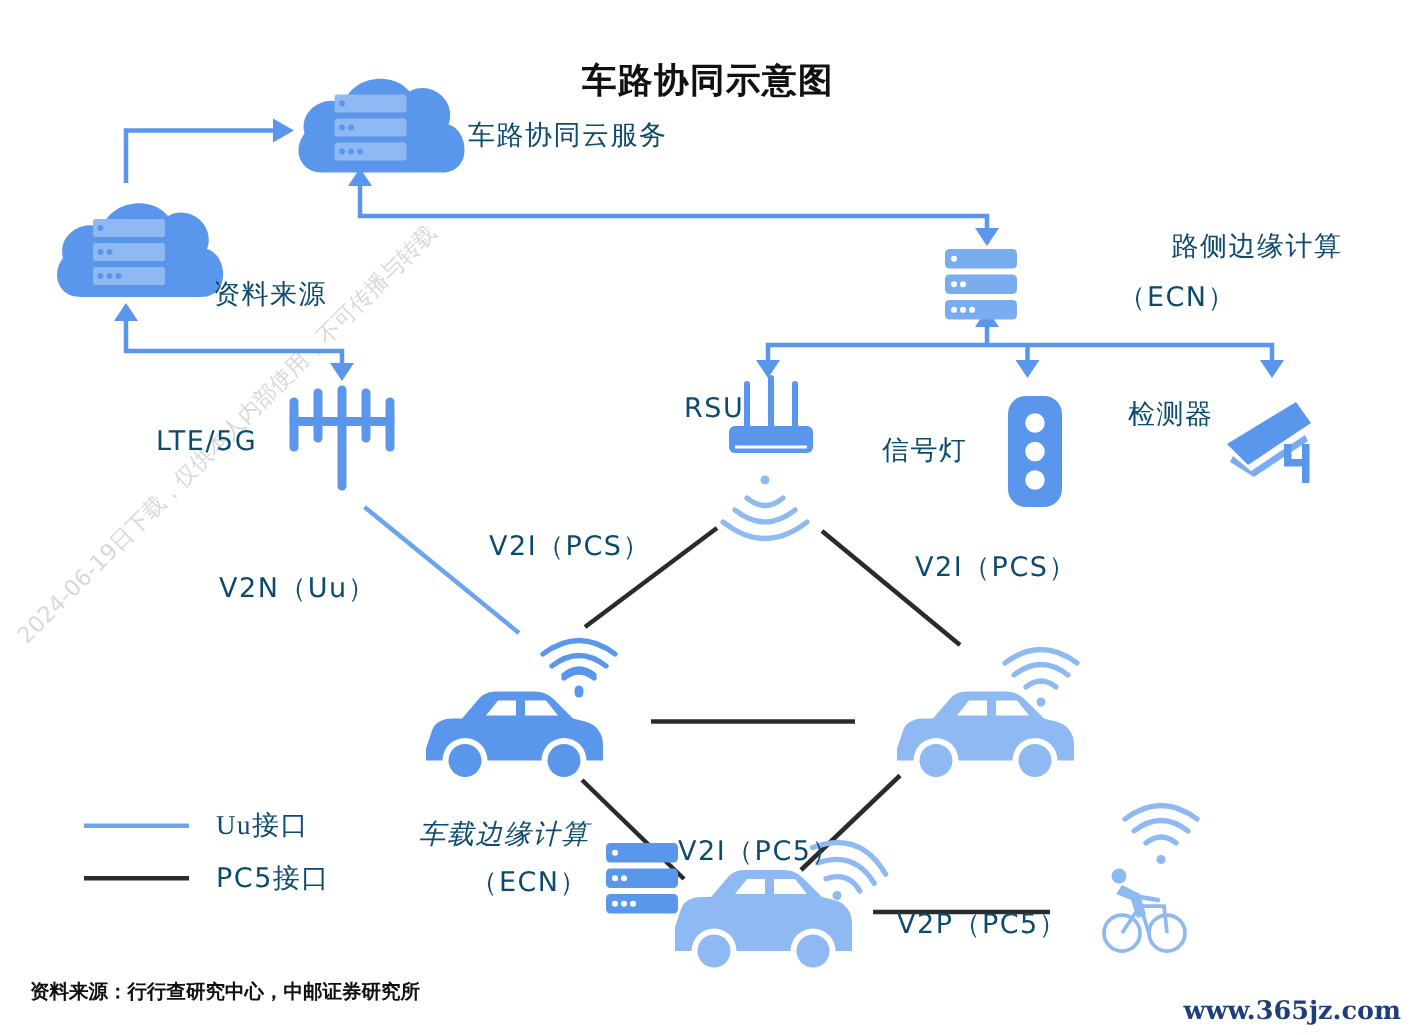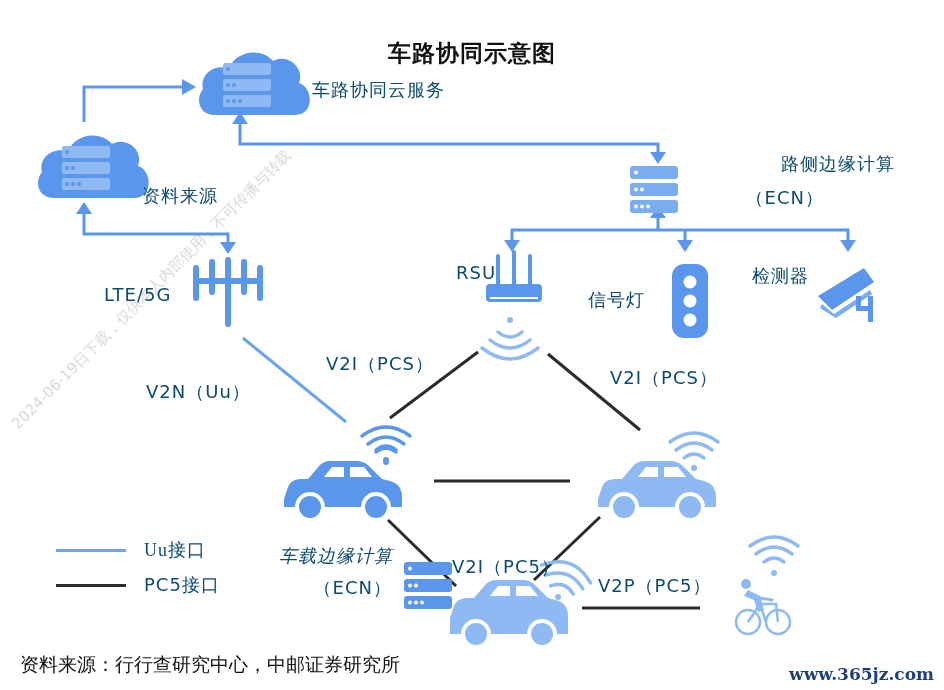--- a/index.html
+++ b/index.html
@@ -2,21 +2,21 @@
 <html><head>
   <meta charset="utf-8">
   <style>
     html, body { margin: 0; padding: 0; background: #ffffff; }
     body { width: 944px; height: 690px; position: relative; overflow: hidden;
            font-family: "DejaVu Sans", "Liberation Sans", sans-serif; color: #333333; }
     .abs { position: absolute; }
     .title { left: 0; width: 944px; top: 38px; text-align: center; font-size: 23px; font-weight: bold; color: #111111; letter-spacing: 1px; }
     .lbl { font-size: 18px; color: #0c4a6e; white-space: nowrap; letter-spacing: 1px; }
     .lbl-c { text-align: right; }
-    .source { left: 20px; top: 652px; font-size: 19px; color: #111111; white-space: nowrap; }
+    .source { left: 20px; top: 652px; font-size: 13px; color: #111111; white-space: nowrap; font-weight: bold; }
     .site { right: 10px; top: 664px; font-size: 17px; color: #1f3f7a; font-family: "DejaVu Serif", serif; font-weight: bold; }
     .wm { font-size: 15px; color: #c8c8c8; white-space: nowrap; transform: rotate(-45deg); transform-origin: left top; opacity: 0.7; }
     svg.diagram { position: absolute; left: 0; top: 0; }
     .legend-line { position: absolute; height: 3px; width: 70px; }
   </style>
 </head>
 <body>
 
 <div class="abs title">车路协同示意图</div>
 
@@ -232,21 +232,21 @@
 <div class="abs lbl" style="left:428px; top:262px;margin-left:28px;">RSU</div>
 <div class="abs lbl" style="left:588px; top:288px;">信号灯</div>
 <div class="abs lbl" style="left:752px; top:264px;">检测器</div>
 <div class="abs lbl" style="left:279px; top:544px;font-style:italic;">车载边缘计算</div>
 <div class="abs lbl lbl-c" style="left:268px; width:124px; top:576px;">（ECN）</div>
 
 <div class="abs lbl" style="left:146px; top:380px;">V2N（Uu）</div>
 <div class="abs lbl" style="left:326px; top:352px;">V2I（PCS）</div>
 <div class="abs lbl" style="left:610px; top:366px;">V2I（PCS）</div>
 <div class="abs lbl" style="left:452px; top:540px;margin-top:15px;">V2I（PC5）</div>
-<div class="abs lbl" style="left:598px; top:574px;">V2P（PC5）</div>
+<div class="abs lbl" style="left:598px; top:604px;">V2P（PC5）</div>
 
 <div>
   <div class="legend-line" style="left:56px; top:549px; background:#6aa3ee;"></div>
   <div class="abs lbl" style="left:144px; top:538px;font-family:Liberation Serif, serif;">Uu接口</div>
   <div class="legend-line" style="left:56px; top:584px; background:#2b2b2b;"></div>
   <div class="abs lbl" style="left:144px; top:573px;">PC5接口</div>
 </div>
 
 <div class="abs source">资料来源：行行查研究中心，中邮证券研究所</div>
 <div class="abs site">www.365jz.com</div>

